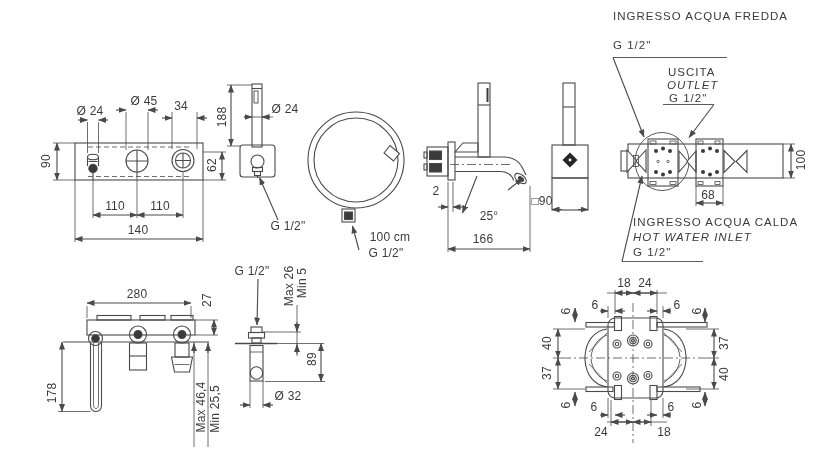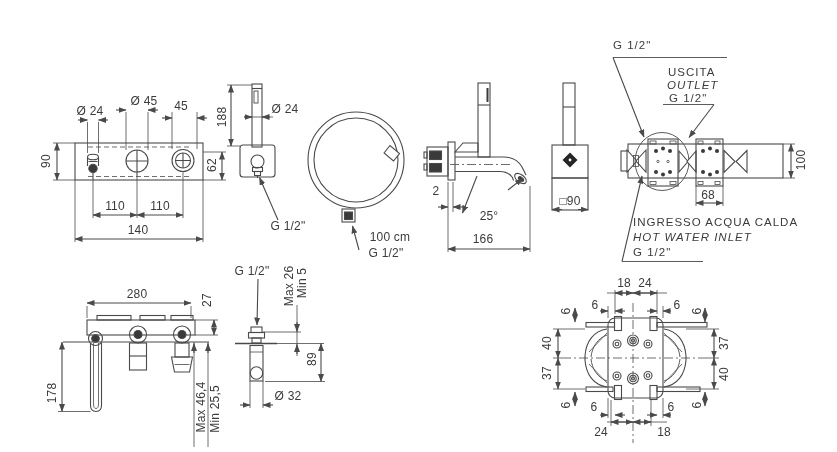--- a/index.html
+++ b/index.html
@@ -300,43 +300,44 @@
 
     <path d="M611,400V426 M651,400V426" stroke-width="0.8"></path>
     <path d="M607,422H667" stroke-width="0.8"></path>
     <line x1="611" y1="422" x2="633" y2="422" marker-start="url(#m)" marker-end="url(#m)"></line>
     <line x1="633" y1="422" x2="651" y2="422" marker-start="url(#m)" marker-end="url(#m)"></line>
   </g>
 </svg>
 
   <span class="dim" style="left:90px;top:111px">Ø 24</span>
   <span class="dim" style="left:144px;top:101px">Ø 45</span>
-  <span class="dim" style="left:181px;top:106px">45</span>
+  <span class="dim" style="left:181px;top:106px">34</span>
   <span class="dim v" style="left:46px;top:161px">90</span>
   <span class="dim v" style="left:212px;top:165px">62</span>
   <span class="dim" style="left:115px;top:206px">110</span>
   <span class="dim" style="left:160px;top:206px">110</span>
   <span class="dim" style="left:138px;top:230px">140</span>
 
   <span class="dim v" style="left:222px;top:117px">188</span>
   <span class="dim" style="left:285px;top:109px">Ø 24</span>
   <span class="dim" style="left:288px;top:226px">G 1/2"</span>
 
   <span class="dim" style="left:390px;top:237px">100 cm</span>
   <span class="dim" style="left:386px;top:253px">G 1/2"</span>
 
   <span class="dim" style="left:436px;top:191px">2</span>
   <span class="dim" style="left:489px;top:216px">25°</span>
   <span class="dim" style="left:483px;top:239px">166</span>
 
-  <span class="dim" style="left:570px;top:201px">□90</span>
+  <span class="dim" style="left:542px;top:201px">□90</span>
 
   <span class="dim v" style="left:801px;top:160px">100</span>
   <span class="dim" style="left:708px;top:195px">68</span>
 
+  <span class="ann" style="left:613px;top:16px">INGRESSO ACQUA FREDDA</span>
   <span class="ann" style="left:613px;top:45px">G 1/2"</span>
   <span class="ann" style="left:668px;top:72px">USCITA</span>
   <span class="ann it" style="left:667px;top:85px">OUTLET</span>
   <span class="ann" style="left:669px;top:98px">G 1/2"</span>
   <span class="ann" style="left:633px;top:222px">INGRESSO ACQUA CALDA</span>
   <span class="ann it" style="left:633px;top:237px">HOT WATER INLET</span>
   <span class="ann" style="left:633px;top:252px">G 1/2"</span>
 
   <span class="dim" style="left:137px;top:294px">280</span>
   <span class="dim v" style="left:207px;top:300px">27</span>

